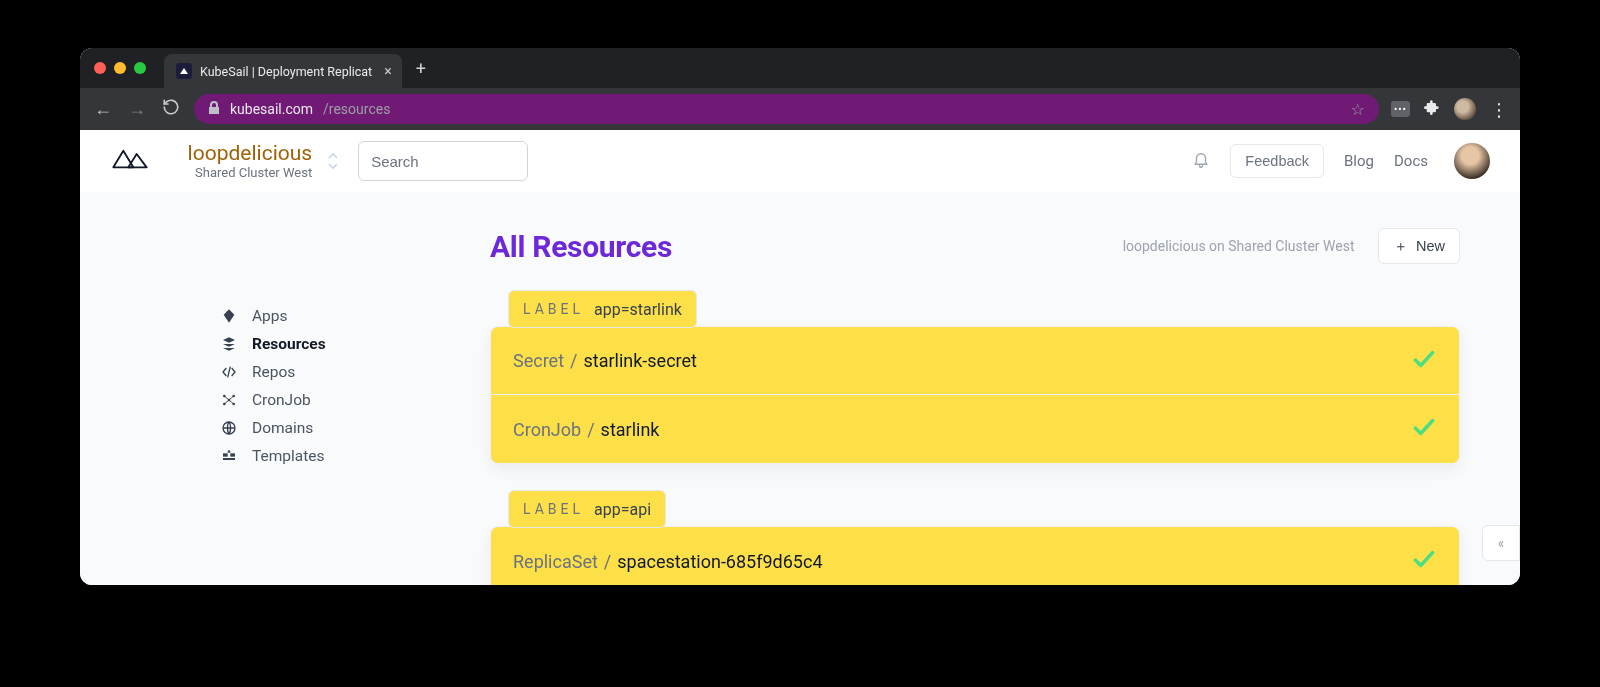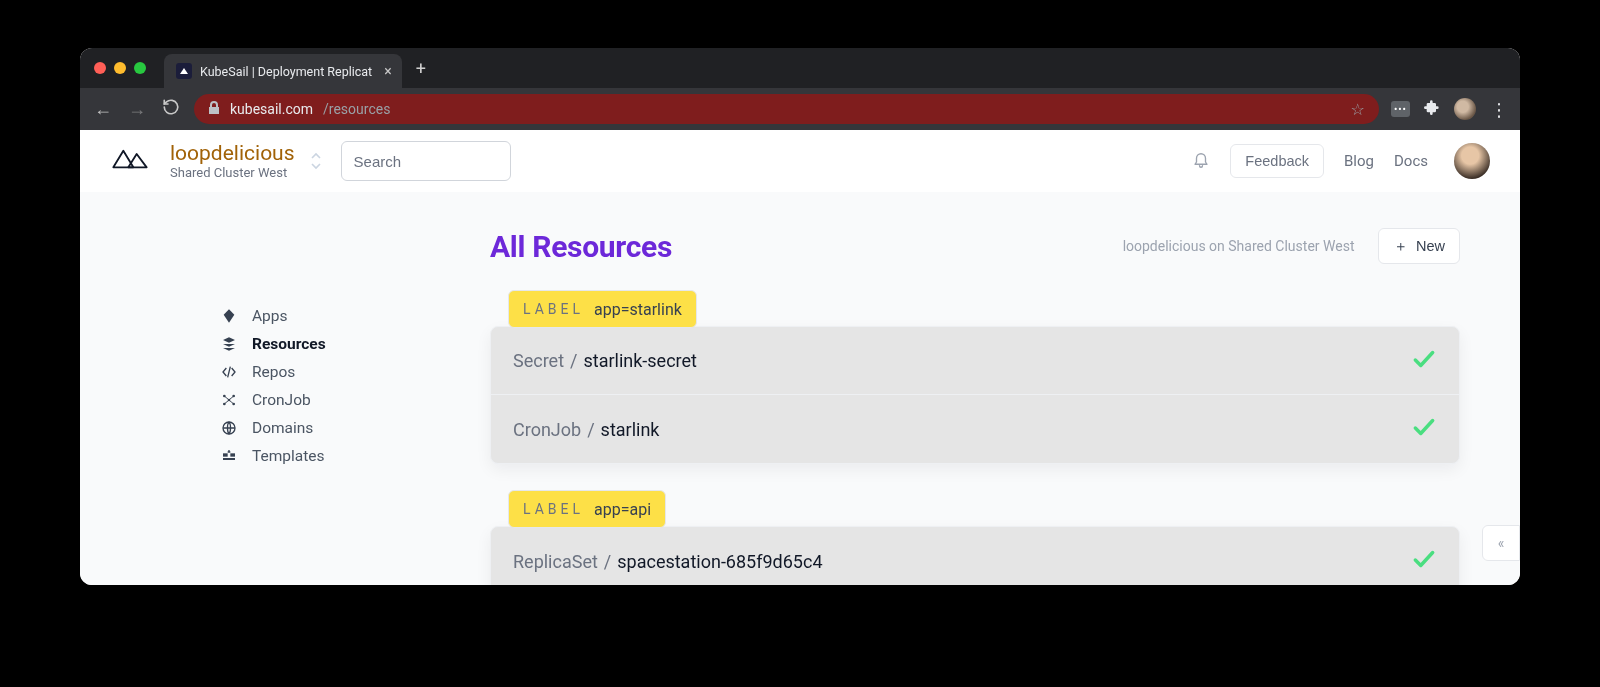--- a/index.html
+++ b/index.html
@@ -72,21 +72,21 @@
     align-items: center;
     padding: 0 12px;
     gap: 12px;
     color: #bfbfbf;
   }
   .toolbar .navbtn { width: 22px; text-align: center; font-size: 18px; cursor: pointer; }
   .toolbar .reload svg { width: 18px; height: 18px; stroke: #c8c8c8; }
   .omnibox {
     flex: 1;
     height: 30px;
-    background: #7f1d1d;
+    background: #701a75;
     border-radius: 15px;
     display: flex;
     align-items: center;
     padding: 0 14px;
     gap: 10px;
     color: #e8eaed;
     font-size: 14px;
   }
   .omnibox .lock svg { width: 12px; height: 14px; fill: #bdc1c6; }
   .omnibox .domain { color: #e8eaed; }
@@ -117,21 +117,21 @@
     height: 62px;
     background: #fff;
     display: flex;
     align-items: center;
     padding: 0 30px;
     gap: 20px;
   }
   .logo svg { width: 40px; height: 28px; stroke: #111827; }
   .ctx { display: flex; flex-direction: column; line-height: 1.15; }
   .ctx .name { font-size: 21px; font-weight: 400; color: #a16207; text-align: right; }
-  .ctx .sub  { font-size: 13px; color: #6b7280; }
+  .ctx .sub  { font-size: 13px; color: #6b7280; margin-left: 25px; }
   .ctxarrows { display:flex; flex-direction:column; gap:2px; color:#cbd5e1; margin-left:-4px; }
   .ctxarrows svg { width: 10px; height: 8px; stroke:#cbd5e1; }
 
   .search {
     width: 170px; height: 40px;
     border: 1px solid #d1d5db;
     border-radius: 6px;
     padding: 0 12px;
     font-size: 15px;
     color: #374151;
@@ -186,21 +186,21 @@
 
   .labeltag {
     display: inline-flex; align-items: center; gap: 10px;
     background: #fde047; border: 1px solid #e5e7eb; border-radius: 6px;
     height: 38px; padding: 0 14px; margin: 26px 0 0 18px;
     font-size: 16px; color: #374151;
   }
   .labeltag .lbl { color: #6b7280; letter-spacing: 4px; font-size: 14px; }
 
   .card {
-    background: #e5e5e5; border: 1px solid #eef0f3; border-radius: 8px;
+    background: #fde047; border: 1px solid #eef0f3; border-radius: 8px;
     box-shadow: 0 6px 16px rgba(17,24,39,.06);
     margin-top: -2px;
   }
   .row {
     height: 68px; display: flex; align-items: center;
     padding: 0 22px; font-size: 18px; color: #111827;
     border-bottom: 1px solid #eef0f3; cursor: pointer;
   }
   .row:last-child { border-bottom: none; }
   .row .kind { color: #6b7280; }

